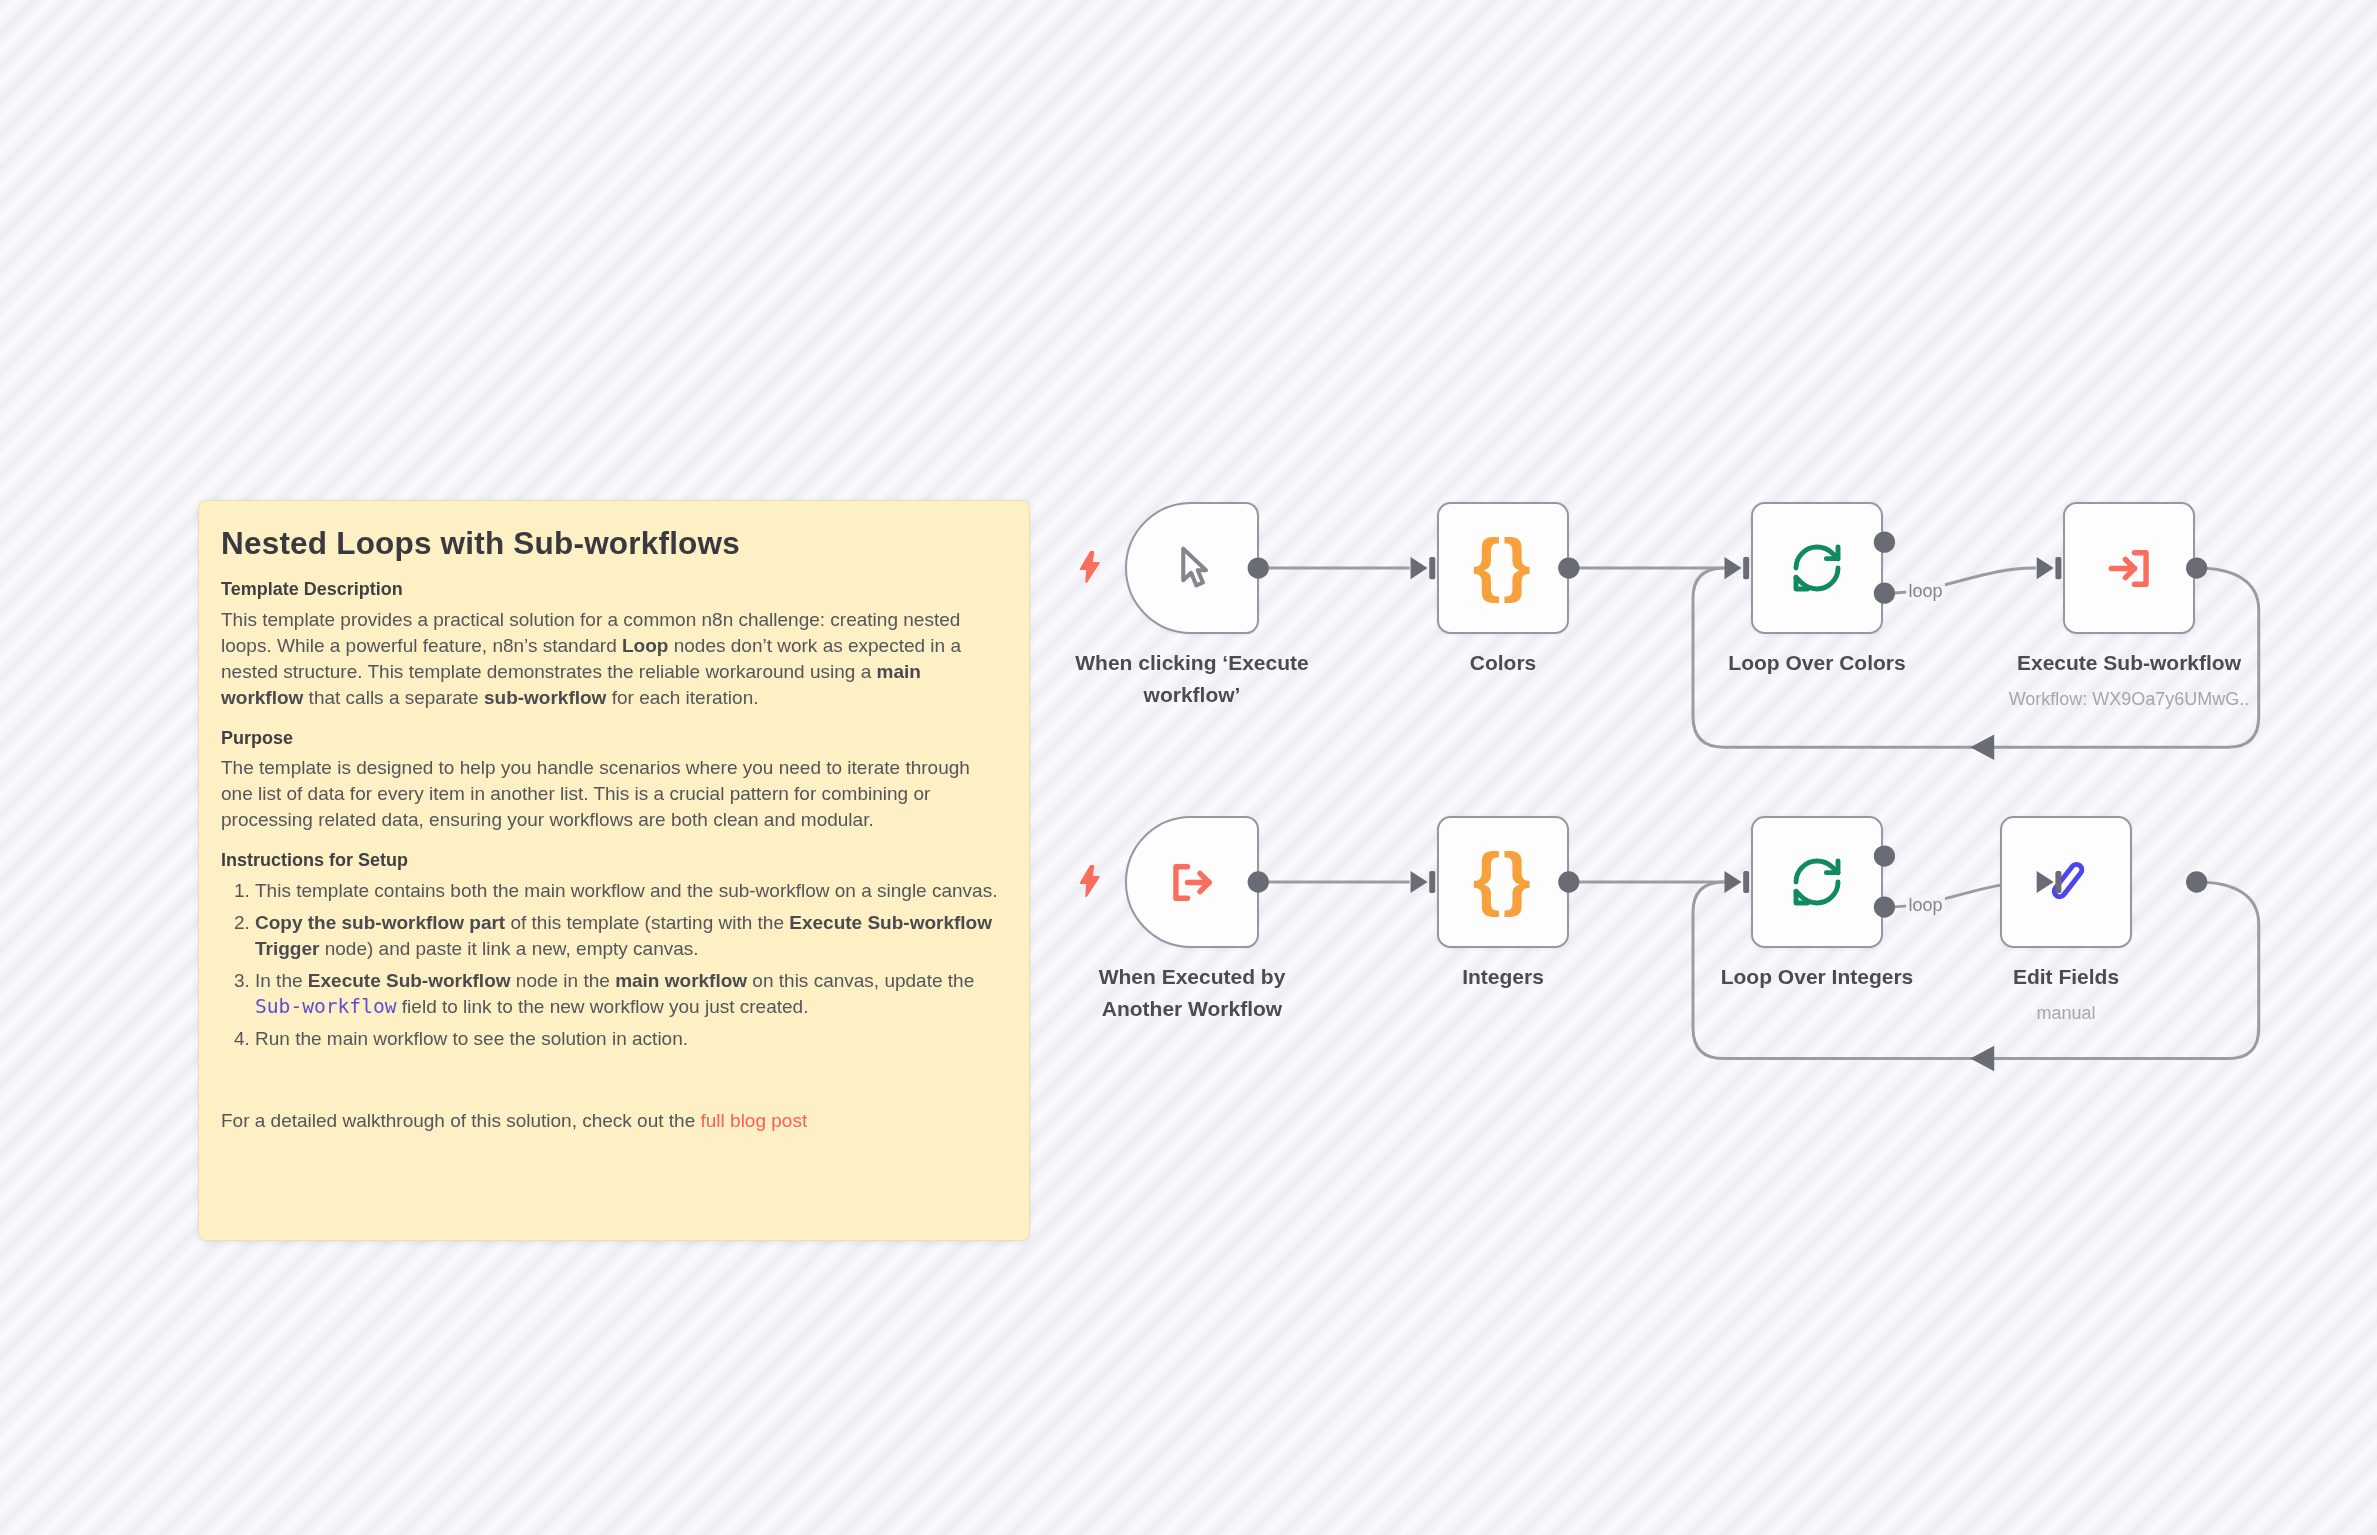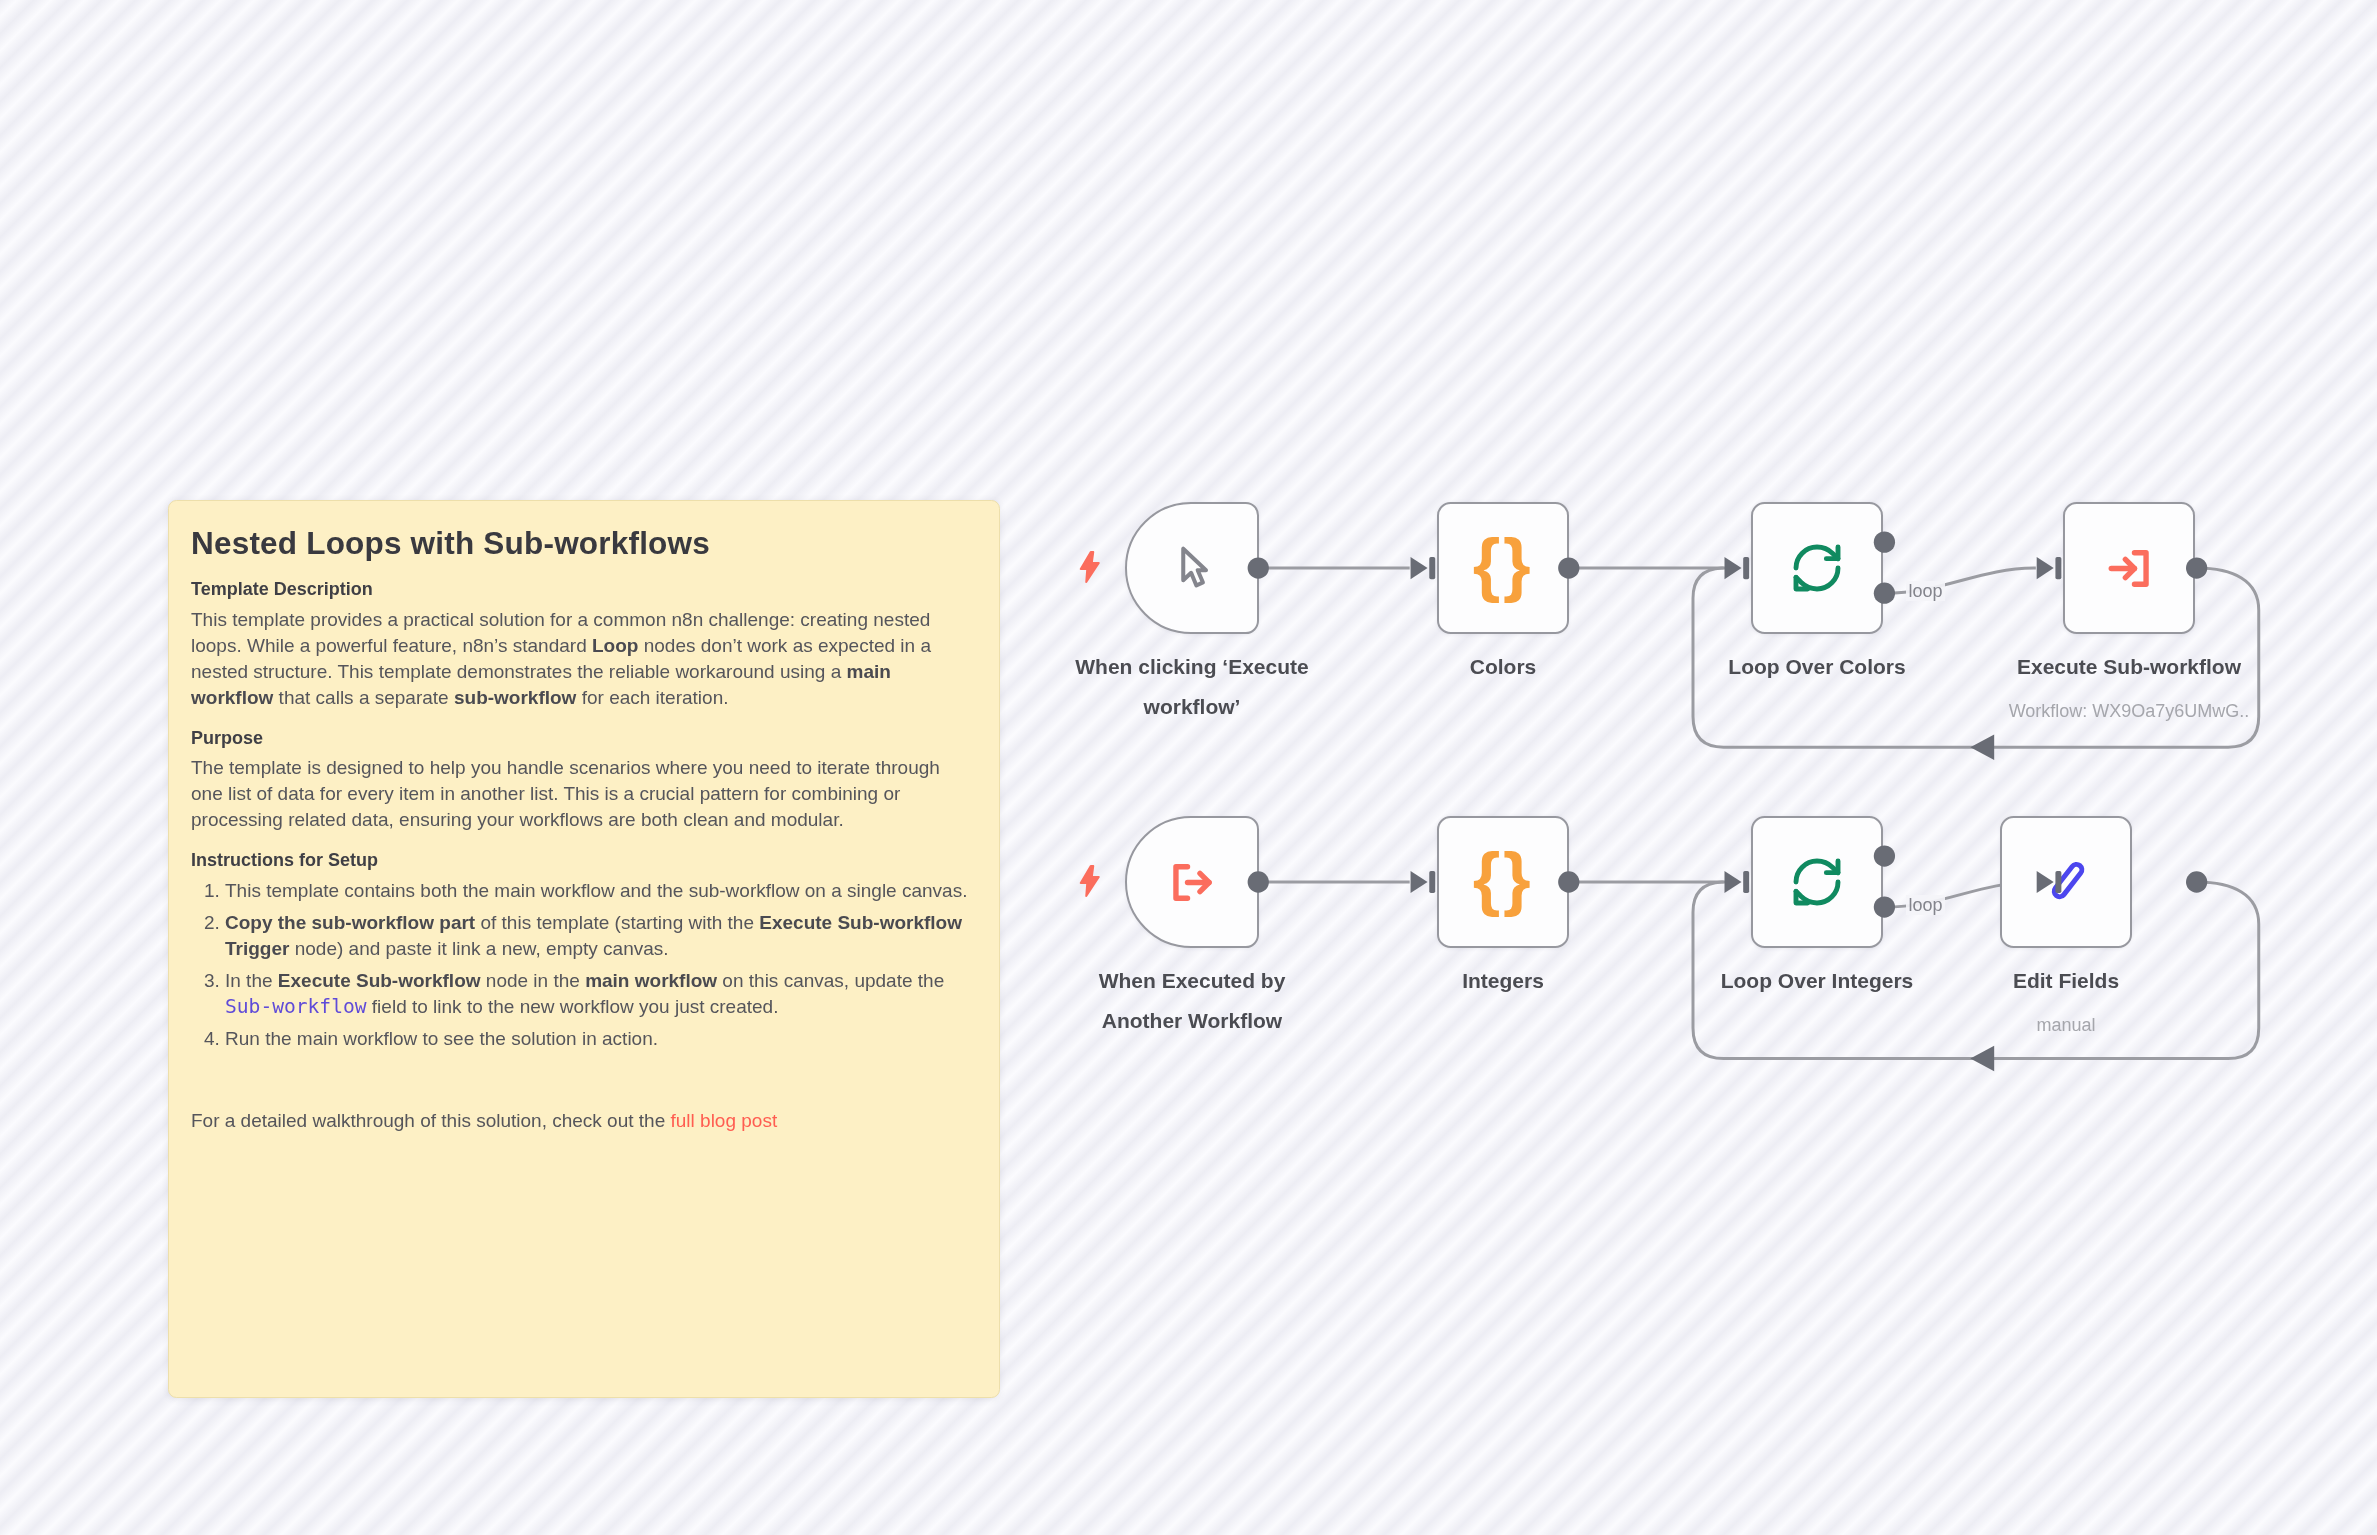--- a/index.html
+++ b/index.html
@@ -18,21 +18,21 @@
     font-family:"Liberation Sans",sans-serif;
     background:
       repeating-linear-gradient(135deg, var(--stripe-dark) 0px, var(--stripe-light) 12px, var(--stripe-dark) 24px)
       var(--canvas-base);
   }
   .layer{position:absolute;left:0;top:0;width:2377px;height:1536px;}
   svg.layer{pointer-events:none;}
 
   
   .sticky{
-    position:absolute;left:168px;top:500px;width:832px;height:898px;
+    position:absolute;left:198px;top:500px;width:832px;height:741px;
     background:var(--note-bg);border:0.9px solid var(--note-border);border-radius:8.5px;
     padding:20.4px 25.5px 20.4px 22px;color:var(--body-text);
     box-shadow:0 1.7px 6.8px rgba(70,70,95,.10);
   }
   .sticky h2{font-size:31.5px;font-weight:700;color:var(--title);margin:3.4px 0 8.5px;letter-spacing:0.2px;}
   .sticky h3{font-size:18px;font-weight:700;color:var(--heading);margin:17px 0 6.8px;}
   .sticky p{font-size:19px;line-height:26px;margin:5.1px 0;}
   .sticky ol{margin:6.8px 0 0 0;padding-left:34px;}
   .sticky li{font-size:19px;line-height:26px;margin-bottom:6px;}
   .sticky .b{font-weight:700;color:#4a4a50;}
@@ -46,21 +46,21 @@
     width:100%;height:100%;background:var(--node-bg);
     border:2.6px solid var(--node-border);border-radius:13.6px;
     display:flex;align-items:center;justify-content:center;
     box-shadow:0 0.9px 3.4px rgba(68,68,90,.08);
   }
   .node.trigger{width:134px;}
   .node.trigger .shape{border-radius:68px 13.6px 13.6px 68px;}
   .node-label{
     position:absolute;top:145px;left:50%;transform:translateX(-50%);
     width:323px;text-align:center;font-size:21px;font-weight:600;
-    color:var(--label);line-height:40px;
+    color:var(--label);line-height:32px;
   }
   .node-sublabel{display:block;font-size:18px;font-weight:400;color:var(--sublabel);margin-top:4px;}
   .braces{font-size:71px;font-weight:600;color:var(--braces-orange);letter-spacing:2.6px;line-height:1;transform:translateY(-5.1px);}
   .loop-tag{
     position:absolute;font-size:18px;color:var(--loop-label);z-index:4;
     background:rgba(244,244,249,.92);padding:0 2.6px;line-height:20.4px;
   }
   .bolt{position:absolute;z-index:3;}
 
   

